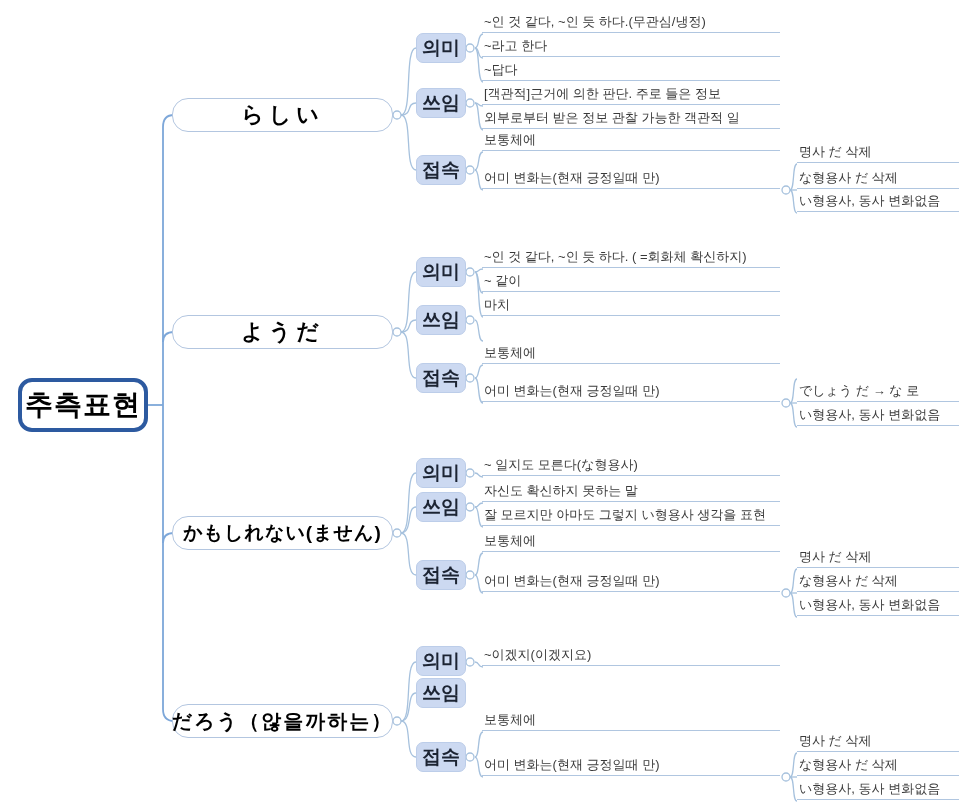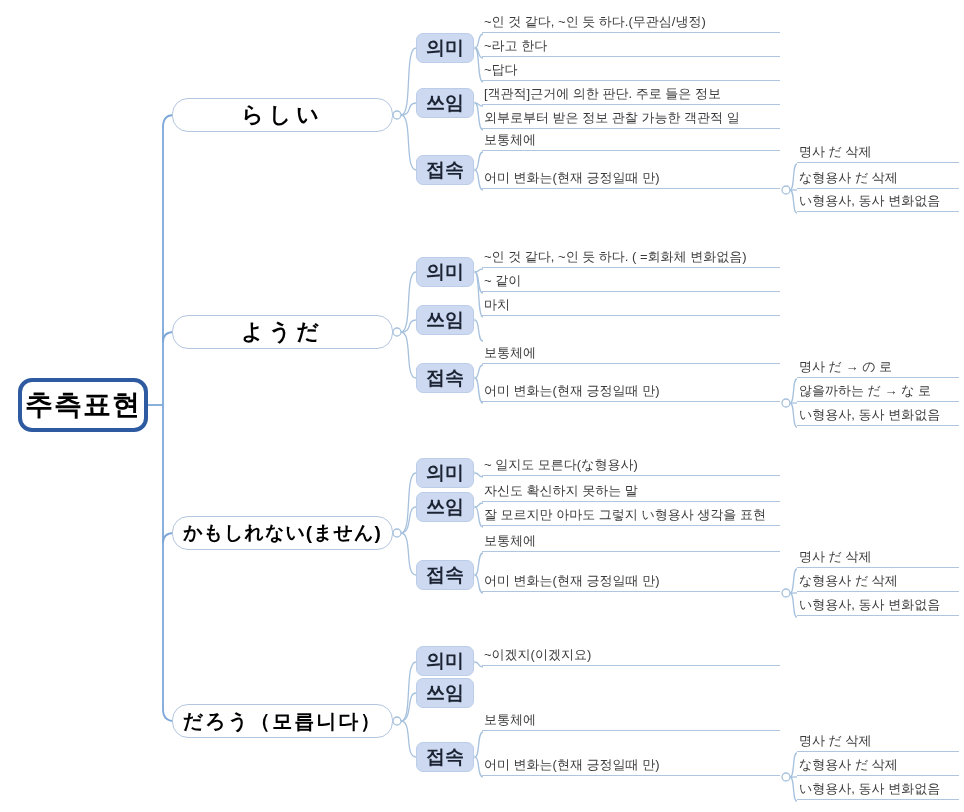--- a/index.html
+++ b/index.html
@@ -15,21 +15,21 @@
     font-size:28px;font-weight:bold;color:#000;letter-spacing:1px;
   }
   .branch{
     left:172px;width:221px;height:34px;
     border:1px solid #b3c6e0;border-radius:16px;background:#fff;
     font-size:22px;font-weight:bold;color:#000;letter-spacing:5px;white-space:nowrap;
   }
   .branch.tight{font-size:19px;letter-spacing:1px;}
   .branch.mid{font-size:20px;letter-spacing:2px;}
   .group{
-    left:416px;width:58px;height:30px;
+    left:416px;width:50px;height:30px;
     background:#ccd9f1;border:1px solid #bccde9;border-radius:7px;
     font-size:19px;font-weight:bold;color:#1c2433;
   }
   .item{
     position:absolute;left:482px;width:298px;height:21px;
     border-bottom:1px solid #b0c6e0;
     font-size:13px;line-height:20px;color:#3a3a3a;white-space:nowrap;overflow:hidden;
     padding-left:2px;box-sizing:border-box;
   }
   .leaf{left:797px;width:162px;}
@@ -119,46 +119,45 @@
       <circle cx="786" cy="593" r="4"></circle>
         <circle cx="786" cy="777" r="4"></circle>
     </g>
   </svg>
 
   <div class="node root">추측표현</div>
 
   <div class="node branch" style="top:98px">らしい</div>
   <div class="node branch tight" style="top:516px">かもしれない(ません)</div>
   <div class="node branch" style="top:315px">ようだ</div>
-  <div class="node branch mid" style="top:704px">だろう（모릅니다）</div>
+  <div class="node branch mid" style="top:704px">だろう（않을까하는）</div>
 
   <div class="node group" style="top:33px">의미</div>
   <div class="node group" style="top:88px">쓰임</div>
   <div class="node group" style="top:155px">접속</div>
   <div class="item" style="top:12px">~인 것 같다, ~인 듯 하다.(무관심/냉정)</div>
   <div class="item" style="top:36px">~라고 한다</div>
   <div class="item" style="top:60px">~답다</div>
   <div class="item" style="top:84px">[객관적]근거에 의한 판단. 주로 들은 정보</div>
   <div class="item" style="top:108px">외부로부터 받은 정보 관찰 가능한 객관적 일</div>
   <div class="item" style="top:130px">보통체에</div>
   <div class="item" style="top:168px">어미 변화는(현재 긍정일때 만)</div>
   <div class="item leaf" style="top:142px">명사 だ 삭제</div>
   <div class="item leaf" style="top:168px">な형용사 だ 삭제</div>
   <div class="item leaf" style="top:191px">い형용사, 동사 변화없음</div>
 
   <div class="node group" style="top:257px">의미</div>
   <div class="node group" style="top:305px">쓰임</div>
   <div class="node group" style="top:363px">접속</div>
-  <div class="item" style="top:247px">~인 것 같다, ~인 듯 하다. ( =회화체 변화없음)</div>
+  <div class="item" style="top:247px">~인 것 같다, ~인 듯 하다. ( =회화체 확신하지)</div>
   <div class="item" style="top:295px">마치</div>
   <div class="item" style="top:271px">~ 같이</div>
   <div class="item" style="top:343px">보통체에</div>
   <div class="item" style="top:381px">어미 변화는(현재 긍정일때 만)</div>
-  <div class="item leaf" style="top:357px">명사 だ → の 로</div>
-  <div class="item leaf" style="top:381px">않을까하는 だ → な 로</div>
+  <div class="item leaf" style="top:381px">でしょう だ → な 로</div>
   <div class="item leaf" style="top:405px">い형용사, 동사 변화없음</div>
 
   <div class="node group" style="top:458px">의미</div>
   <div class="node group" style="top:492px">쓰임</div>
   <div class="node group" style="top:560px">접속</div>
   <div class="item" style="top:455px">~ 일지도 모른다(な형용사)</div>
   <div class="item" style="top:481px">자신도 확신하지 못하는 말</div>
   <div class="item" style="top:505px">잘 모르지만 아마도 그렇지 い형용사 생각을 표현</div>
   <div class="item" style="top:531px">보통체에</div>
   <div class="item" style="top:571px">어미 변화는(현재 긍정일때 만)</div>

